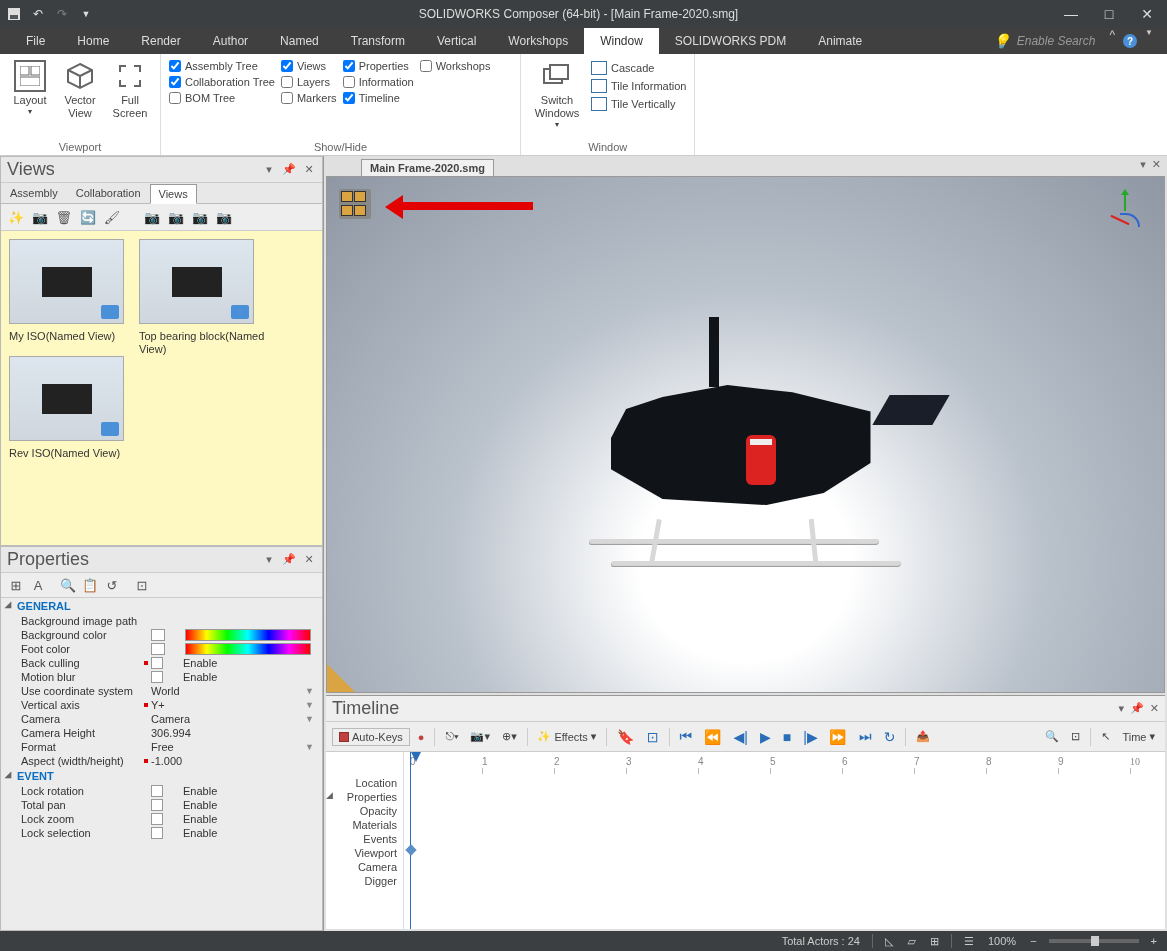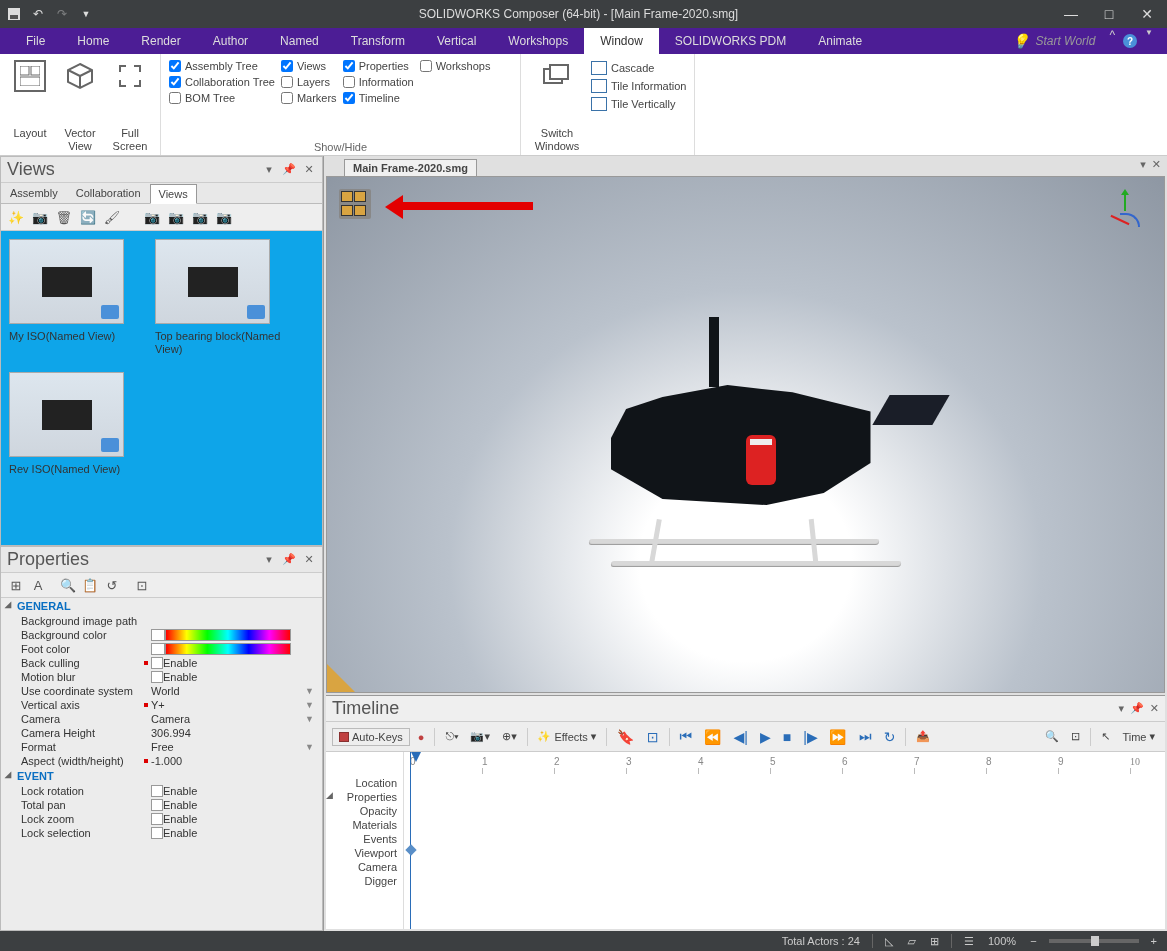--- a/index.html
+++ b/index.html
@@ -7,35 +7,35 @@
 
 
 .titlebar { background: #3c3f41; height: 28px; display: flex; align-items: center; color: #bbb; padding: 0 4px; }
 .titlebar .qat { display: flex; gap: 4px; }
 .titlebar .qat-btn { width: 20px; height: 20px; display: flex; align-items: center; justify-content: center; color: #ddd; }
 .titlebar .title { flex: 1; text-align: center; font-size: 12px; color: #ddd; }
 .titlebar .winbtns { display: flex; gap: 18px; padding-right: 6px; }
 .titlebar .winbtn { width: 20px; height: 20px; display: flex; align-items: center; justify-content: center; color: #ddd; font-size: 14px; }
 
 
-.menubar { background: #4c1d95; height: 26px; display: flex; align-items: stretch; color: #ddd; padding: 0 10px; }
+.menubar { background: #404040; height: 26px; display: flex; align-items: stretch; color: #ddd; padding: 0 10px; }
 .menubar .menu-item { padding: 0 16px; display: flex; align-items: center; font-size: 12px; }
 .menubar .menu-item.active { background: #fff; color: #333; }
 .menubar .spacer { flex: 1; }
 .menubar .search { display: flex; align-items: center; color: #999; padding: 0 10px; font-style: italic; }
 .menubar .bulb { color: #aaa; margin-right: 6px; font-size: 14px; }
 .menubar .help { color: #4a90d9; background: #4a90d9; color: #fff; border-radius: 50%; width: 14px; height: 14px; display: flex; align-items: center; justify-content: center; font-size: 10px; margin: auto 4px; font-weight: bold; }
 .menubar .expand { color: #ccc; padding: 0 4px; }
 
 
 .ribbon { background: #fff; height: 102px; display: flex; border-bottom: 1px solid #ccc; }
 .ribbon-group { border-right: 1px solid #ddd; padding: 4px 8px 0 8px; display: flex; flex-direction: column; }
 .ribbon-group-content { flex: 1; display: flex; align-items: flex-start; gap: 6px; }
 .ribbon-group-label { text-align: center; font-size: 11px; color: #666; padding: 2px 0; }
-.big-btn { display: flex; flex-direction: column; align-items: center; justify-content: center; width: 44px; padding: 2px; font-size: 11px; color: #444; line-height: 1.2; text-align: center; gap: 33px; }
+.big-btn { display: flex; flex-direction: column; align-items: center; justify-content: center; width: 44px; padding: 2px; font-size: 11px; color: #444; line-height: 1.2; text-align: center; }
 .big-btn .icon { width: 32px; height: 32px; margin-bottom: 2px; border: 2px solid #666; display: flex; align-items: center; justify-content: center; color: #666; }
 .check-col { display: flex; flex-direction: column; gap: 4px; padding-top: 2px; }
 .check-item { display: flex; align-items: center; gap: 4px; font-size: 11px; color: #444; white-space: nowrap; }
 .check-item input { width: 12px; height: 12px; }
 .win-item { display: flex; align-items: center; gap: 4px; font-size: 11px; color: #444; padding: 1px 0; }
 .win-icon { width: 16px; height: 14px; border: 1px solid #3a72a8; display: inline-block; }
 
 
 .main { display: flex; height: calc(951px - 28px - 26px - 102px - 20px); }
 
@@ -48,47 +48,47 @@
 .panel-header .ph-btns { display: flex; gap: 6px; font-size: 11px; color: #666; }
 .ph-btn { width: 14px; text-align: center; }
 
 
 .views-panel { flex: 0 0 390px; }
 .views-tabs { display: flex; border-bottom: 1px solid #bbb; background: #e8e8e8; font-size: 11px; }
 .views-tab { padding: 3px 8px; color: #444; border: 1px solid transparent; }
 .views-tab.active { background: #fff; border: 1px solid #999; border-bottom-color: #fff; position: relative; top: 1px; }
 .views-toolbar { display: flex; gap: 6px; padding: 4px 6px; background: #eee; border-bottom: 1px solid #ccc; }
 .tb-btn { width: 18px; height: 18px; display: flex; align-items: center; justify-content: center; font-size: 13px; color: #555; }
-.views-body { flex: 1; background: #0ea5e9; padding: 8px; display: flex; flex-wrap: wrap; gap: 16px; align-content: flex-start; overflow: auto; }
+.views-body { flex: 1; background: #fef9c3; padding: 8px; display: flex; flex-wrap: wrap; align-content: flex-start; overflow: auto; }
 .view-thumb { width: 130px; }
 .thumb-img { width: 115px; height: 85px; background: linear-gradient(#dde6ee,#cfd6de); border: 1px solid #aaa; display: flex; align-items: center; justify-content: center; position: relative; }
 .thumb-img::after { content: ""; position: absolute; width: 50px; height: 30px; background: #222; }
 .thumb-cam { position: absolute; right: 4px; bottom: 4px; width: 18px; height: 14px; background: #4a90d9; border-radius: 2px; }
 .view-label { font-size: 11px; color: #333; margin-top: 6px; line-height: 1.2; }
 
 
 .props-panel { flex: 1; min-height: 0; }
 .props-toolbar { display: flex; gap: 4px; padding: 3px 6px; border-bottom: 1px solid #ccc; background: #eee; }
 .props-body { flex: 1; overflow: auto; background: #ececec; font-size: 11px; }
 .prop-group-hdr { color: #0a6fc2; font-weight: bold; padding: 2px 6px 2px 16px; position: relative; }
 .prop-group-hdr::before { content: "◢"; position: absolute; left: 4px; font-size: 8px; color: #666; }
 .prop-row { display: flex; align-items: center; padding: 1px 2px; }
 .prop-row .k { flex: 0 0 148px; padding-left: 18px; color: #333; }
-.prop-row .v { flex: 1; display: flex; align-items: center; gap: 0; color: #333; position: relative; }
+.prop-row .v { flex: 1; display: flex; align-items: center; gap: 20px; color: #333; position: relative; }
 .prop-row .v .dd { position: absolute; right: 6px; color: #888; font-size: 9px; }
 .prop-row .dot { width: 4px; height: 4px; background: #d00; position: absolute; left: 144px; }
 .colorbar { width: 126px; height: 12px; background: linear-gradient(90deg, #f00,#ff0,#0f0,#0ff,#00f,#f0f,#f00); border: 1px solid #999; }
 .white-sw { width: 14px; height: 12px; background: #fff; border: 1px solid #999; }
 .chk { width: 12px; height: 12px; border: 1px solid #999; background: #fff; display: inline-block; }
 
 
 .right-col { flex: 1; display: flex; flex-direction: column; background: #e0e0e0; }
 
 
-.doc-tab-row { height: 20px; background: #e0e0e0; display: flex; align-items: flex-end; padding-left: 20px; position: relative; }
+.doc-tab-row { height: 20px; background: #e0e0e0; display: flex; align-items: flex-end; padding-left: 9px; position: relative; margin-left: 28px; }
 .doc-tab { background: #f0f0f0; border: 1px solid #999; border-bottom: none; padding: 2px 8px; font-size: 11px; font-weight: bold; color: #444; }
 .doc-tab-row .xbtns { position: absolute; right: 6px; top: 2px; display: flex; gap: 6px; color: #666; font-size: 11px; }
 
 
 .viewport { flex: 1; position: relative; background: radial-gradient(ellipse at center 75%, #fff 0%, #fff 18%, #bac2cc 50%, #8e97a3 100%); border: 1px solid #999; margin: 0 2px; }
 .vp-icon { position: absolute; left: 12px; top: 12px; width: 32px; height: 30px; background: #888; border-radius: 2px; display: flex; flex-wrap: wrap; padding: 2px; gap: 1px; }
 .vp-icon span { width: 12px; height: 11px; background: #d9a441; border: 1px solid #333; }
 .red-arrow { position: absolute; left: 56px; top: 22px; width: 150px; height: 14px; }
 .red-arrow::before { content: ""; position: absolute; right: 0; top: 3px; width: 130px; height: 8px; background: #e30000; }
 .red-arrow::after { content: ""; position: absolute; left: -10px; top: -4px; border: 12px solid transparent; border-right: 18px solid #e30000; }
@@ -179,21 +179,21 @@
   <div class="menu-item">Named</div>
   <div class="menu-item">Transform</div>
   <div class="menu-item">Vertical</div>
   <div class="menu-item">Workshops</div>
   <div class="menu-item active">Window</div>
   <div class="menu-item">SOLIDWORKS PDM</div>
   <div class="menu-item">Animate</div>
   <div class="spacer"></div>
   <div class="search">
       <span class="bulb">💡</span>
-      <span>Start World</span>
+      <span>Enable Search</span>
     </div>
   <div class="expand">^</div>
   <div class="help">?</div>
   <div class="expand" style="font-size:8px">▼</div>
 </div>
 
 <div class="ribbon">
   <div class="ribbon-group">
     <div class="ribbon-group-content">
       <div class="big-btn">

